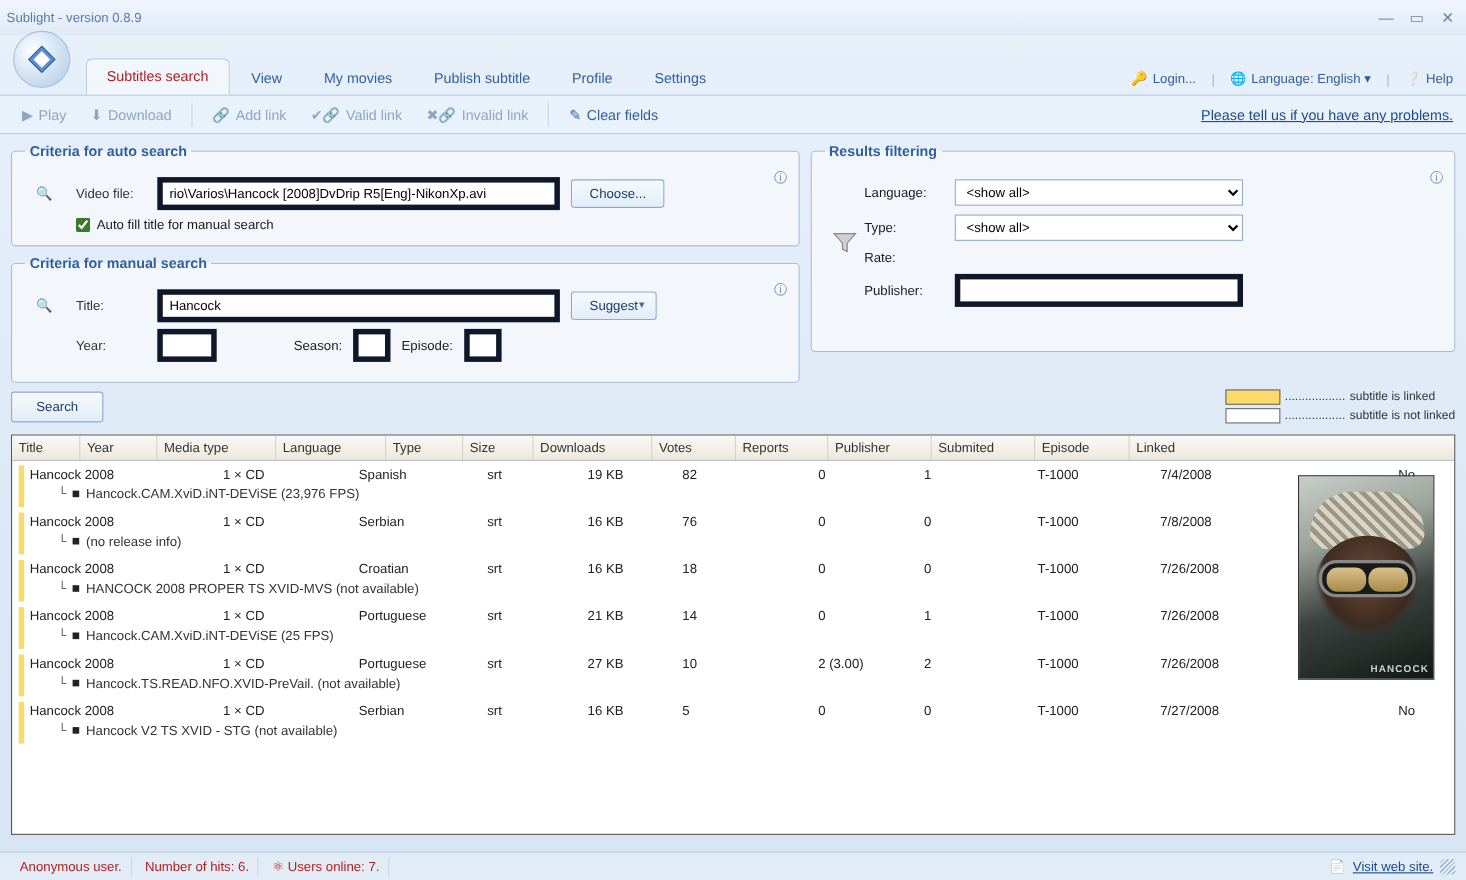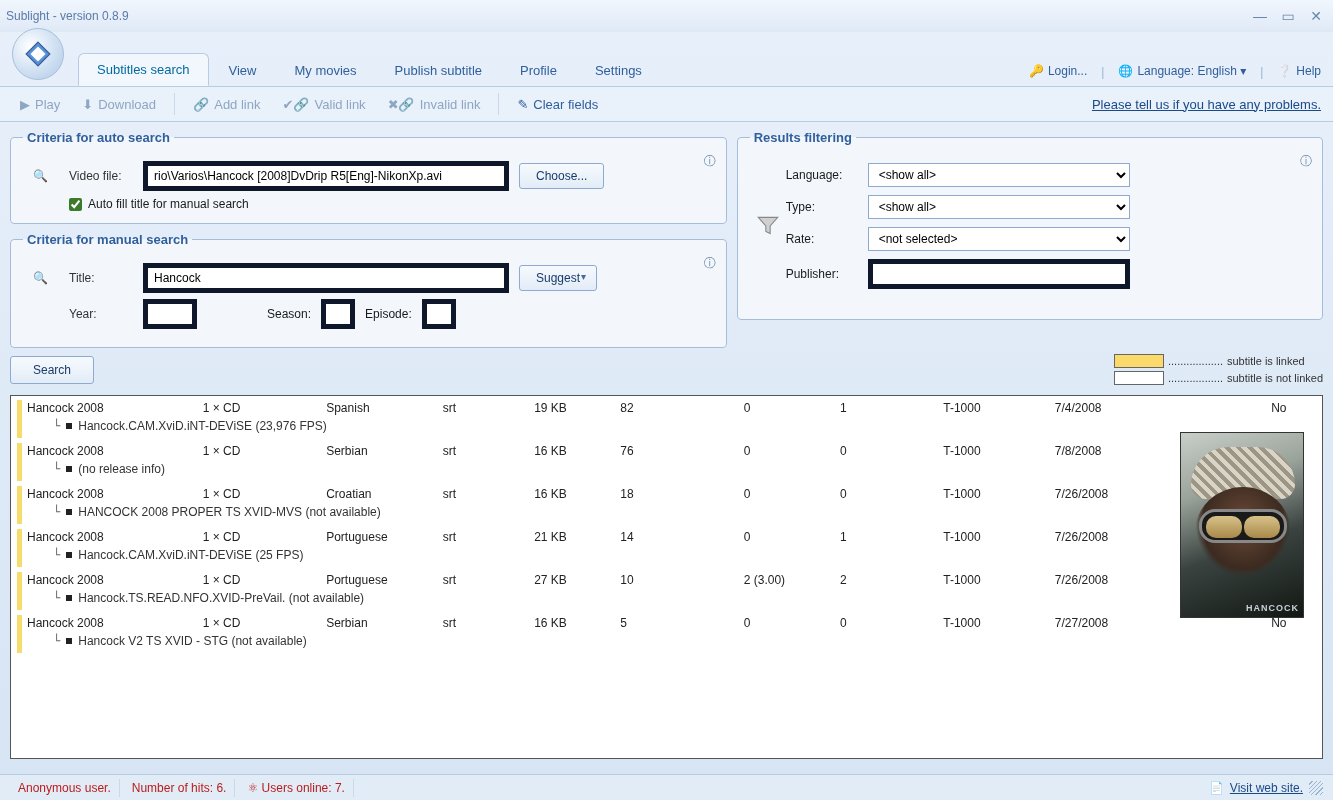--- a/index.html
+++ b/index.html
@@ -8,21 +8,21 @@
 .titlebar { height: 26px; display: flex; align-items: center; padding: 16px 6px; background: linear-gradient(#f0f6fd, #dfe9f6); }
 .titlebar .title { color: #5a7ba8; font-size: 12px; }
 .titlebar .winbtns { margin-left: auto; display: flex; gap: 6px; }
 .winbtn { width: 22px; height: 16px; display: flex; align-items: center; justify-content: center; color: #6a87ab; font-size: 14px; cursor: pointer; }
 
 .topband { display: flex; align-items: flex-end; padding: 0 12px; height: 54px; position: relative; }
 .logo { width: 52px; height: 52px; border-radius: 50%; background: radial-gradient(circle at 35% 35%, #ffffff, #cfe0f2 55%, #b0c9e4); border: 1px solid #a9c0db; display: flex; align-items: center; justify-content: center; margin-right: 10px; align-self: flex-start; margin-top: -4px; }
 .logo svg { width: 26px; height: 26px; }
 .tabs { display: flex; align-items: flex-end; gap: 2px; margin-left: 4px; }
 .tab { padding: 8px 18px 8px 18px; color: #2f5f9c; font-size: 13px; border-radius: 6px 6px 0 0; cursor: pointer; }
-.tab.active { background: #f2f7fd; border: 1px solid #b7cbe3; border-bottom: 1px solid #f2f7fd; position: relative; z-index: 2; color: #0369a1; font-weight: 500; }
+.tab.active { background: #f2f7fd; border: 1px solid #b7cbe3; border-bottom: 1px solid #f2f7fd; position: relative; z-index: 2; color: #b91c1c; font-weight: 500; }
 .top-right { margin-left: auto; display: flex; align-items: center; gap: 14px; padding-bottom: 6px; }
 .top-right a, .top-right span { color: #2f5f9c; text-decoration: none; font-size: 12px; }
 .top-right .sep { color: #9bb4d3; }
 .icon-sm { width: 16px; height: 16px; display: inline-block; vertical-align: middle; margin-right: 3px; }
 
 .toolbar { height: 36px; background: #e9f1fb; border-top: 1px solid #b7cbe3; border-bottom: 1px solid #b7cbe3; display: flex; align-items: center; padding: 0 12px; gap: 6px; position: relative; z-index: 1; }
 .tbtn { display: flex; align-items: center; gap: 5px; padding: 4px 8px; color: #8fa6c2; font-size: 13px; cursor: pointer; }
 .tbtn.enabled { color: #2f5f9c; }
 .tsep { width: 1px; height: 22px; background: #c9d8ea; margin: 0 4px; }
 .toolbar .problems { margin-left: auto; color: #1a4a8a; text-decoration: underline; font-size: 13px; }
@@ -234,21 +234,20 @@
             <div class="filter-row">
               <span class="flbl">Language:</span>
               <select class="combo"><option>&lt;show all&gt;</option></select>
             </div>
             <div class="filter-row">
               <span class="flbl">Type:</span>
               <select class="combo2"><option>&lt;show all&gt;</option></select>
             </div>
             <div class="filter-row">
               <span class="flbl">Rate:</span>
-              <select class="combo2"><option>&lt;not selected&gt;</option></select>
             </div>
             <div class="filter-row">
               <span class="flbl">Publisher:</span>
               <input type="text" class="pub-input" style="">
             </div>
           </div>
         </div>
       </fieldset>
     </div>
   </div>
@@ -263,20 +262,35 @@
         </div>
       <div class="leg">
           <span class="swatch notlinked"></span>
           <span>..................</span> 
           <span>subtitle is not linked</span>
         </div>
     </div>
   </div>
 
   <div class="grid-wrap">
+    <div class="grid-head">
+      <div class="gh gh-title">Title</div>
+      <div class="gh gh-year">Year</div>
+      <div class="gh gh-media">Media type</div>
+      <div class="gh gh-lang">Language</div>
+      <div class="gh gh-type">Type</div>
+      <div class="gh gh-size">Size</div>
+      <div class="gh gh-dl">Downloads</div>
+      <div class="gh gh-votes">Votes</div>
+      <div class="gh gh-rep">Reports</div>
+      <div class="gh gh-pub">Publisher</div>
+      <div class="gh gh-sub">Submited</div>
+      <div class="gh gh-ep">Episode</div>
+      <div class="gh gh-link">Linked</div>
+    </div>
     <div class="grid-body" id="grid-body">
         <div class="row">
     <div class="row-main">
       <span class="cell c-title">Hancock 2008</span>
       <span class="cell c-year"></span>
       <span class="cell c-media">1 × CD</span>
       <span class="cell c-lang">Spanish</span>
       <span class="cell c-type">srt</span>
       <span class="cell c-size">19 KB</span>
       <span class="cell c-dl">82</span>

